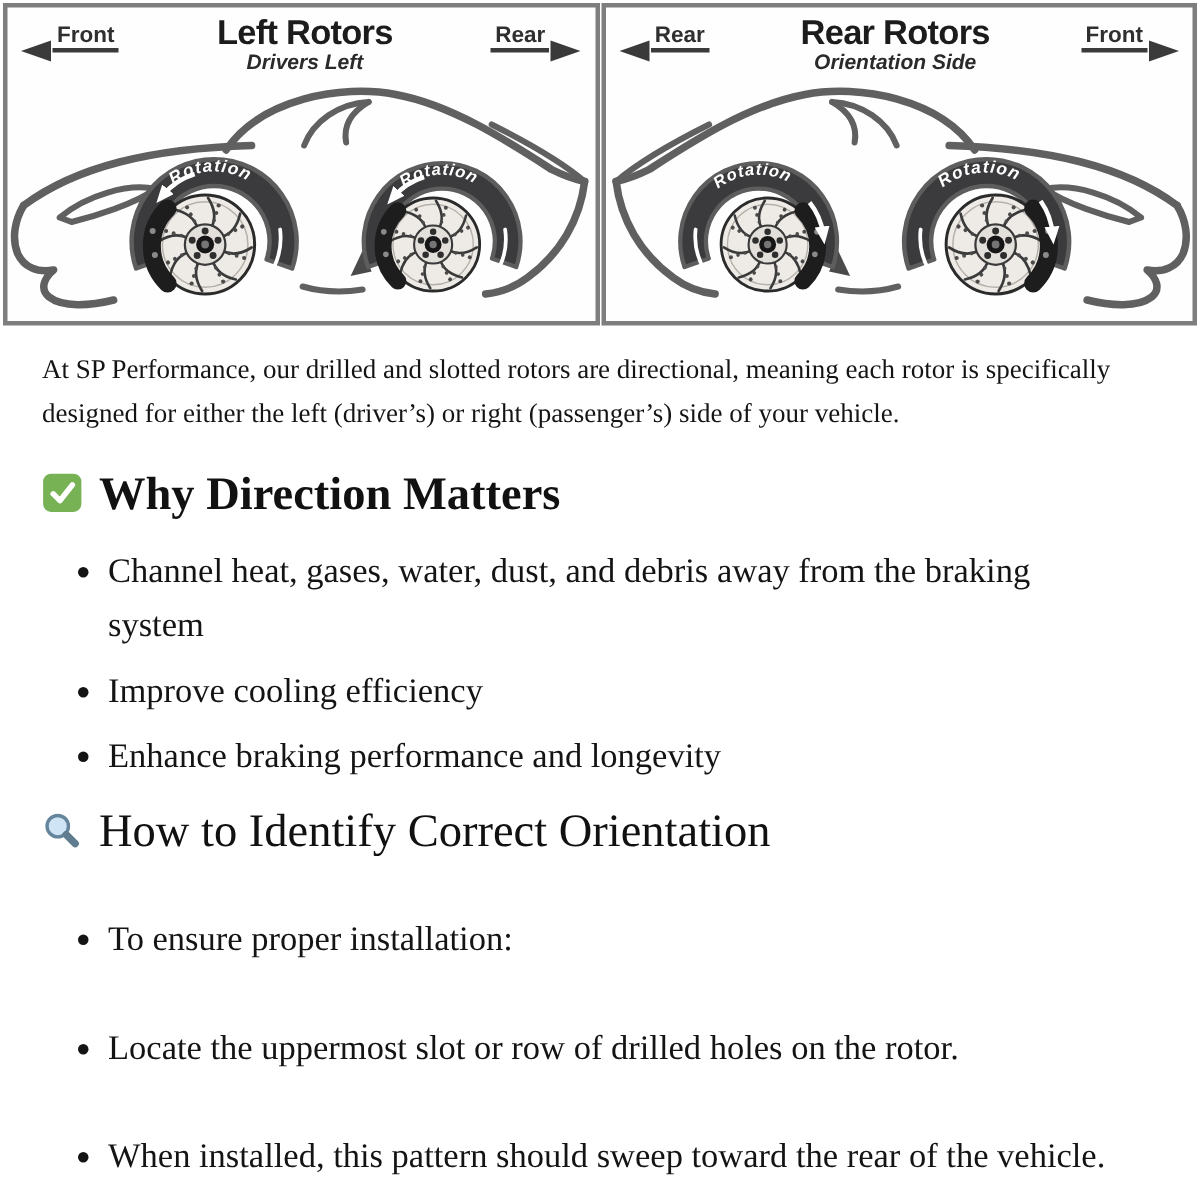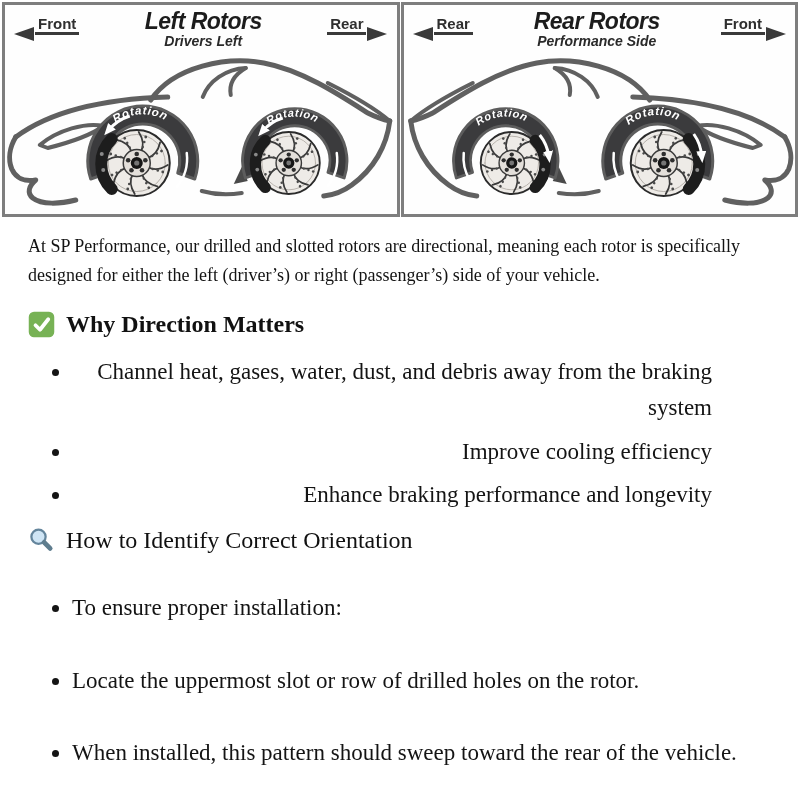--- a/index.html
+++ b/index.html
@@ -22,21 +22,21 @@
   }
   .panel-header{
     display:flex;
     justify-content:space-between;
     align-items:flex-start;
     height:46px;
     padding:0 6px;
     font-family:"Liberation Sans", sans-serif;
   }
   .panel-titles{text-align:center;margin-top:5px;line-height:1.02;}
-  .panel-title{font-size:23px;font-weight:bold;letter-spacing:-0.5px;color:#1c1c1c;font-style:italic;}
+  .panel-title{font-size:23px;font-weight:bold;letter-spacing:-0.5px;color:#1c1c1c;}
   .panel-subtitle{font-size:14px;font-weight:bold;font-style:italic;color:#2a2a2a;margin-top:1px;}
   .dir-label{
     position:relative;
     margin-top:11px;
     font-size:15px;
     font-weight:bold;
     color:#2f2f2f;
     border-bottom:3.5px solid #3a3a3a;
     padding:0 3px 0;
     line-height:1.05;
@@ -51,28 +51,28 @@
   .arr-right::after{
     content:"";position:absolute;right:-21px;bottom:-9px;width:0;height:0;
     border-top:7.5px solid transparent;border-bottom:7.5px solid transparent;
     border-left:20px solid #3a3a3a;
   }
   .car-svg{display:block;width:100%;height:163px;}
 
   
   .content{padding:0 26px;}
   .intro{font-size:18px;line-height:1.61;margin:15px 0 0;max-width:722px;}
-  .sec-h{display:flex;align-items:center;gap:11px;font-size:24px;margin:0;color:#111;}
+  .sec-h{display:flex;align-items:center;gap:11px;font-size:31px;margin:0;color:#111;}
   .sec-h .emoji{display:inline-flex;flex:none;}
   .sec-h1{margin-top:21px;font-weight:bold;}
   .sec-h2{margin-top:14px;font-weight:normal;}
   .lead{font-size:23px;margin:21px 0 0;}
   ul{margin:16px 0 0;padding-left:44px;}
   li{font-size:23px;line-height:1.58;margin:0 0 7px;}
-  .list-why li{max-width:640px;text-align:right;}
+  .list-why li{max-width:640px;}
   .list-how li{max-width:695px;margin-top:36px;}
 </style>
 </head>
 <body>
 
 <svg width="0" height="0" style="position:absolute" aria-hidden="true">
   <defs>
     <marker id="arrw" markerUnits="userSpaceOnUse" markerWidth="14" markerHeight="12" refX="5" refY="5" orient="auto">
       <path d="M0,0 L12,5 L0,10 Z" fill="#ffffff"></path>
     </marker>
@@ -194,21 +194,21 @@
           <text font-size="11" letter-spacing="0.7"><textPath href="#taLR" startOffset="12%">Rotation</textPath></text>
         </g>
       </svg>
     </div>
 
     <div class="panel">
       <div class="panel-header">
         <span class="dir-label arr-left"><span>Rear</span></span>
         <div class="panel-titles">
           <div class="panel-title">Rear Rotors</div>
-          <div class="panel-subtitle">Performance Side</div>
+          <div class="panel-subtitle">Orientation Side</div>
         </div>
         <span class="dir-label arr-right"><span>Front</span></span>
       </div>
       <svg class="car-svg" viewBox="0 0 390 163" preserveAspectRatio="xMidYMax meet">
         <use href="#car" transform="translate(390,0) scale(-1,1)"></use>
         <defs>
           <path id="taRF" d="M217,81 A45,45 0 0 1 295,95"></path>
           <path id="taRR" d="M67,82 A43,43 0 0 1 143,100"></path>
         </defs>
         <g font-family="'Liberation Sans', sans-serif" font-weight="bold" font-style="italic" fill="#ffffff">

